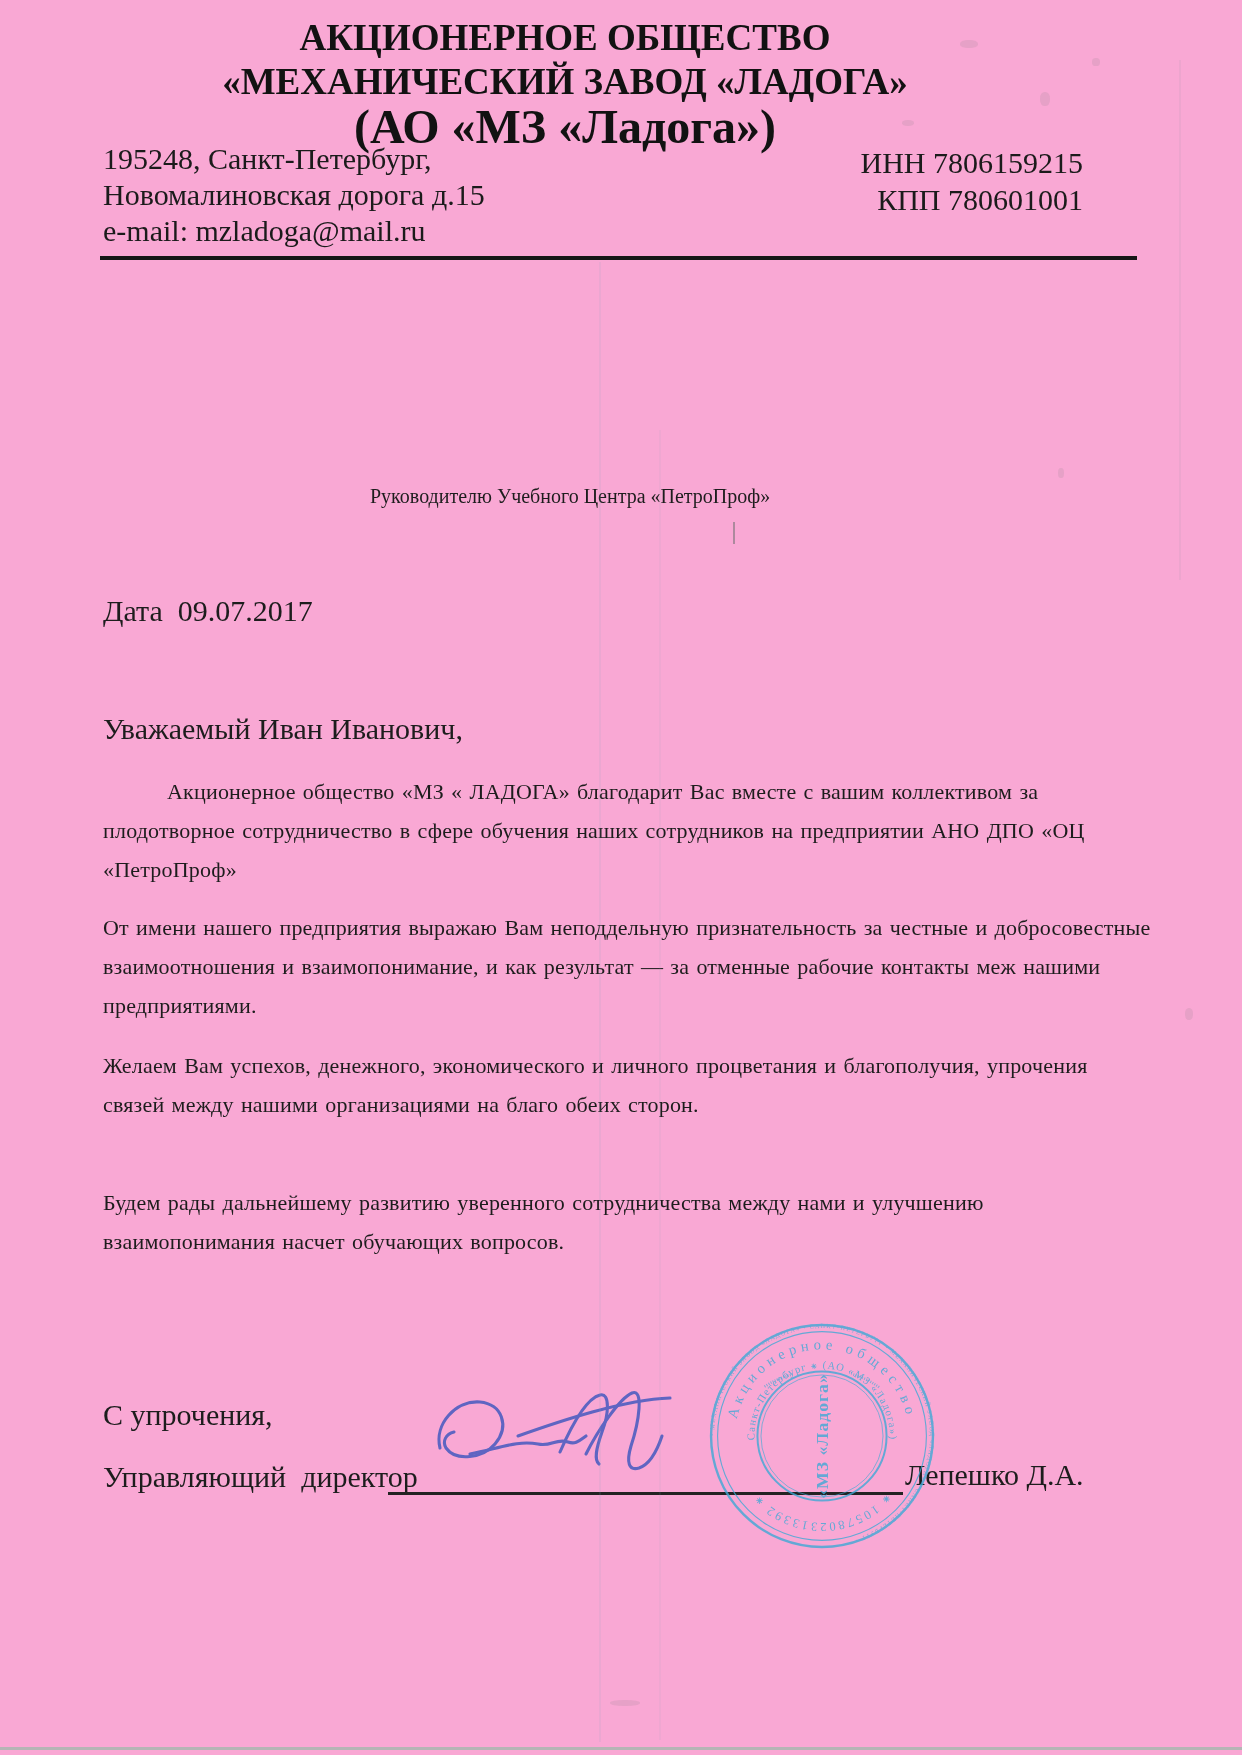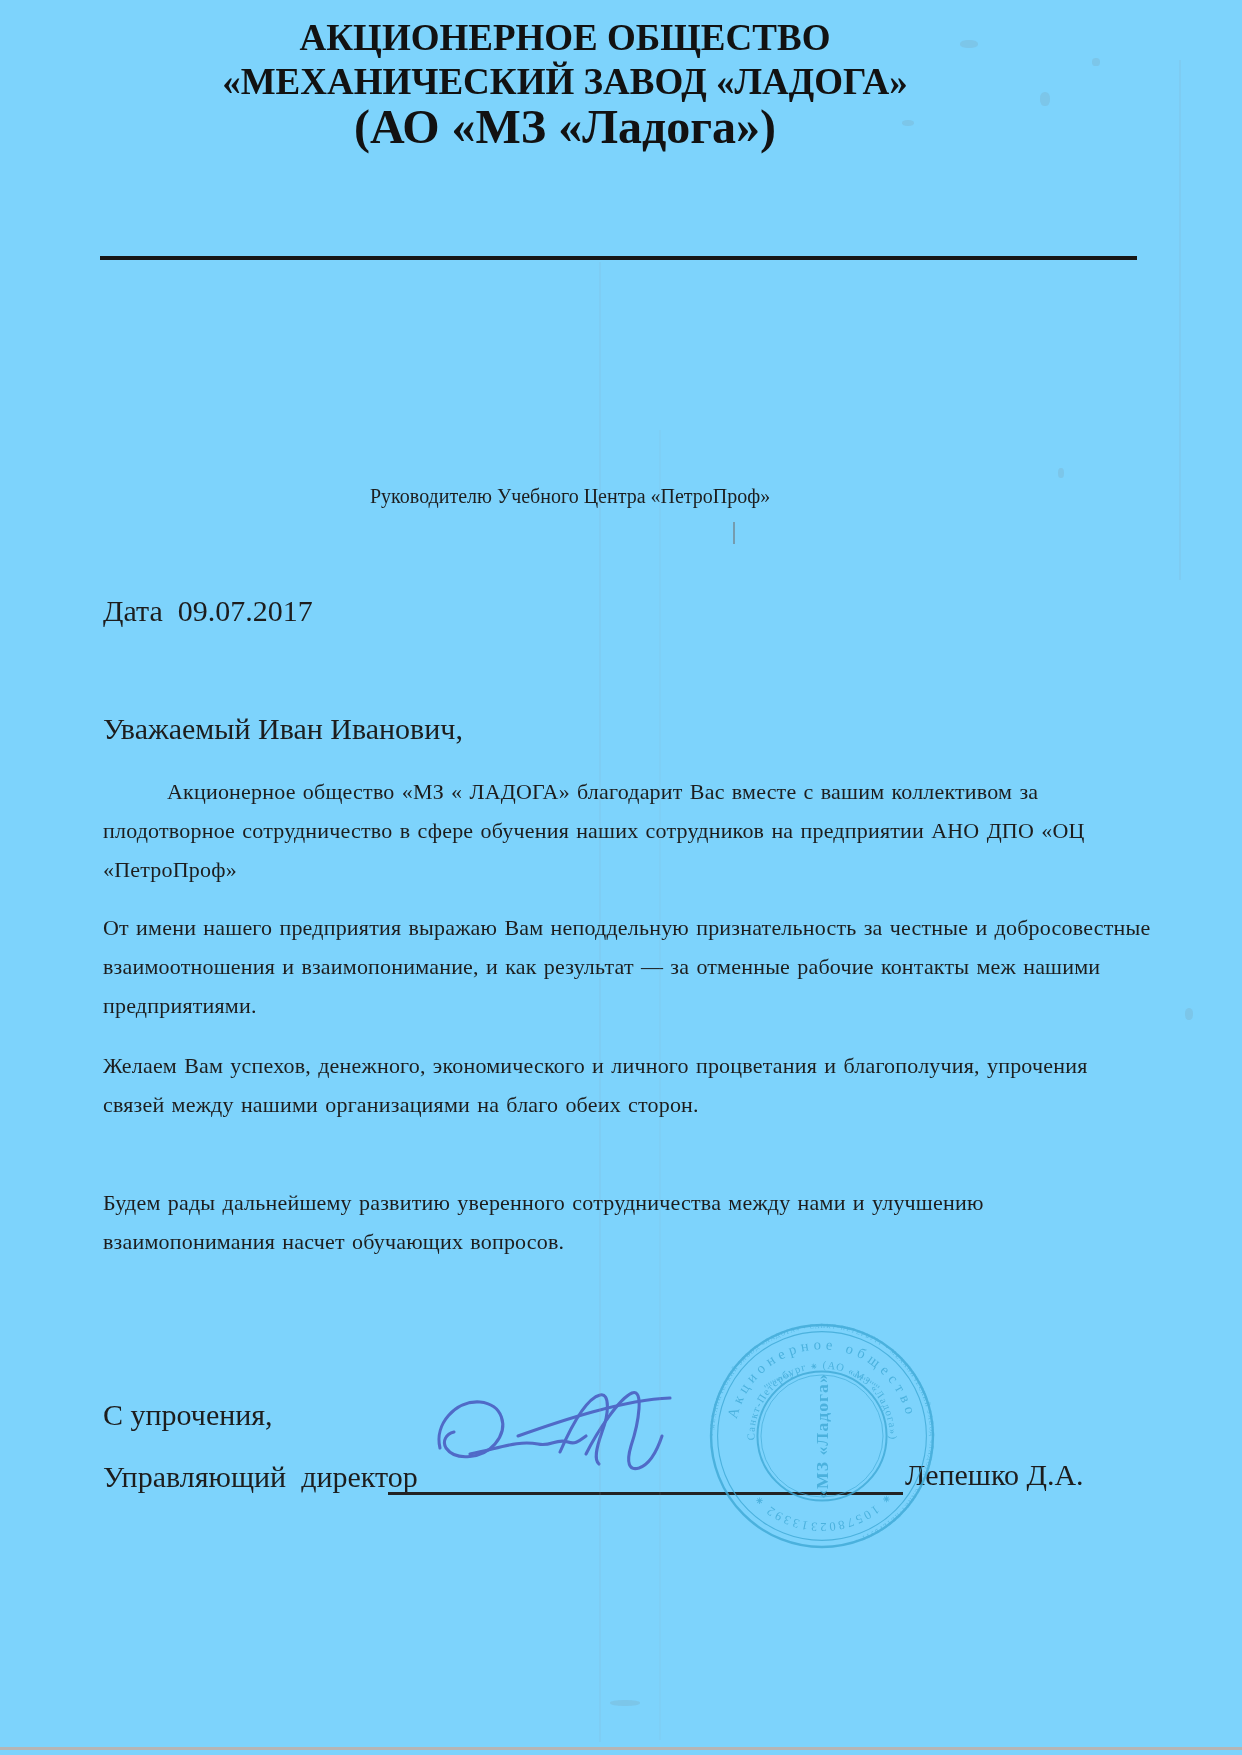--- a/index.html
+++ b/index.html
@@ -1,21 +1,21 @@
 <!DOCTYPE html>
 <html lang="ru"><head>
 <meta charset="utf-8">
 <title>Scanned letter</title>
 <style>
   html,body{margin:0;padding:0;background:#e8e8e8;}
   .page{
     position:relative;
     width:1242px;height:1755px;
     margin:0 auto;
-    background:#7dd3fc;
+    background:#f9a8d4;
     overflow:hidden;
     font-family:"Liberation Serif","DejaVu Serif",serif;
     color:#1d1d1d;
   }
   
   .org-block{
     position:absolute;left:40px;top:16px;width:1050px;
     text-align:center;font-weight:bold;color:#121212;
   }
   .org-l1{font-size:37px;line-height:44px;}
@@ -94,21 +94,30 @@
 <body>
 
 <div class="page">
 
   <div class="org-block">
     <div class="org-l1">АКЦИОНЕРНОЕ ОБЩЕСТВО</div>
     <div class="org-l2">«МЕХАНИЧЕСКИЙ ЗАВОД «ЛАДОГА»</div>
     <div class="org-l3">(АО «МЗ «Ладога»)</div>
   </div>
 
+  <div class="addr-block">
+    <div>195248, Санкт-Петербург,</div>
+    <div>Новомалиновская дорога д.15</div>
+    <div>e-mail: mzladoga@mail.ru</div>
+  </div>
 
+  <div class="regnum-block">
+    <div>ИНН 7806159215</div>
+    <div>КПП 780601001</div>
+  </div>
 
   <div class="head-rule"></div>
 
   <div class="recipient">Руководителю Учебного Центра «ПетроПроф»</div>
   <div class="tick-artifact"></div>
   <div class="date-line">Дата  09.07.2017</div>
 
   <div class="salutation">Уважаемый Иван Иванович,</div>
   <div class="para indent p1">Акционерное общество «МЗ « ЛАДОГА»  благодарит Вас вместе с вашим коллективом за плодотворное сотрудничество в сфере обучения наших сотрудников на предприятии АНО ДПО «ОЦ «ПетроПроф»</div>
   <div class="para p2">От имени нашего предприятия выражаю Вам неподдельную признательность за честные и добросовестные взаимоотношения и взаимопонимание, и как результат — за отменные рабочие контакты меж нашими предприятиями.</div>

